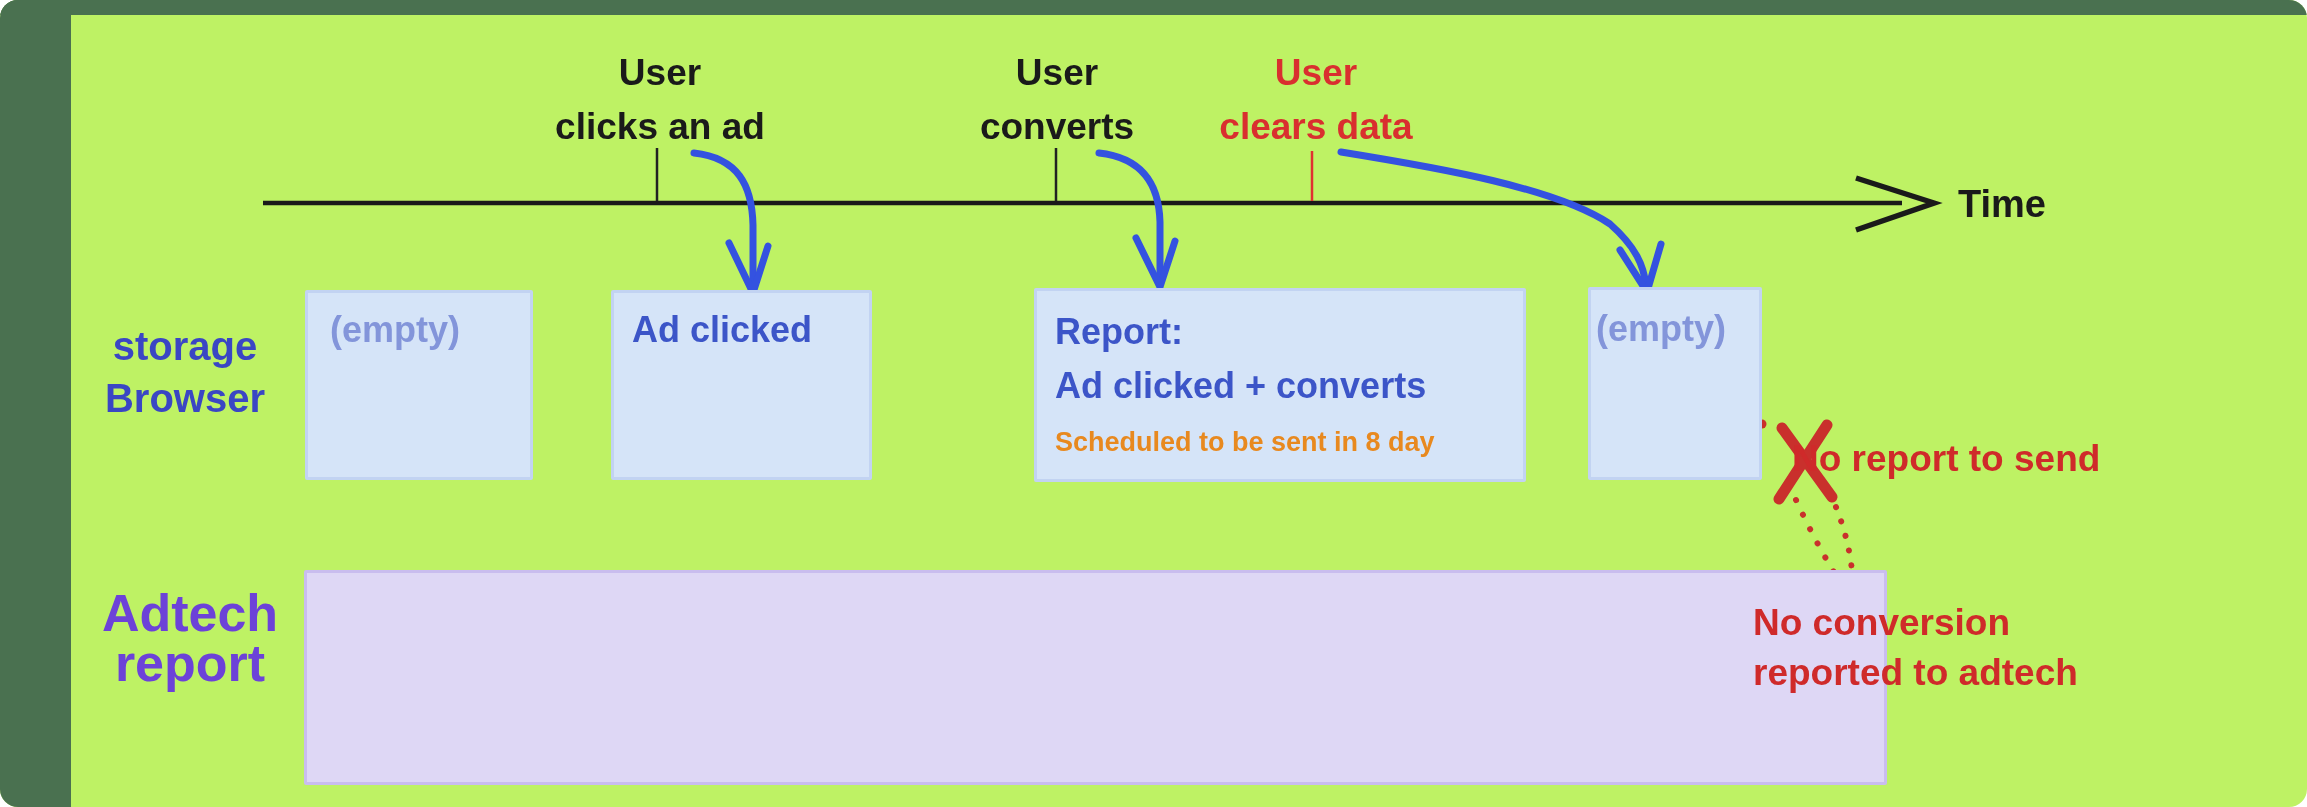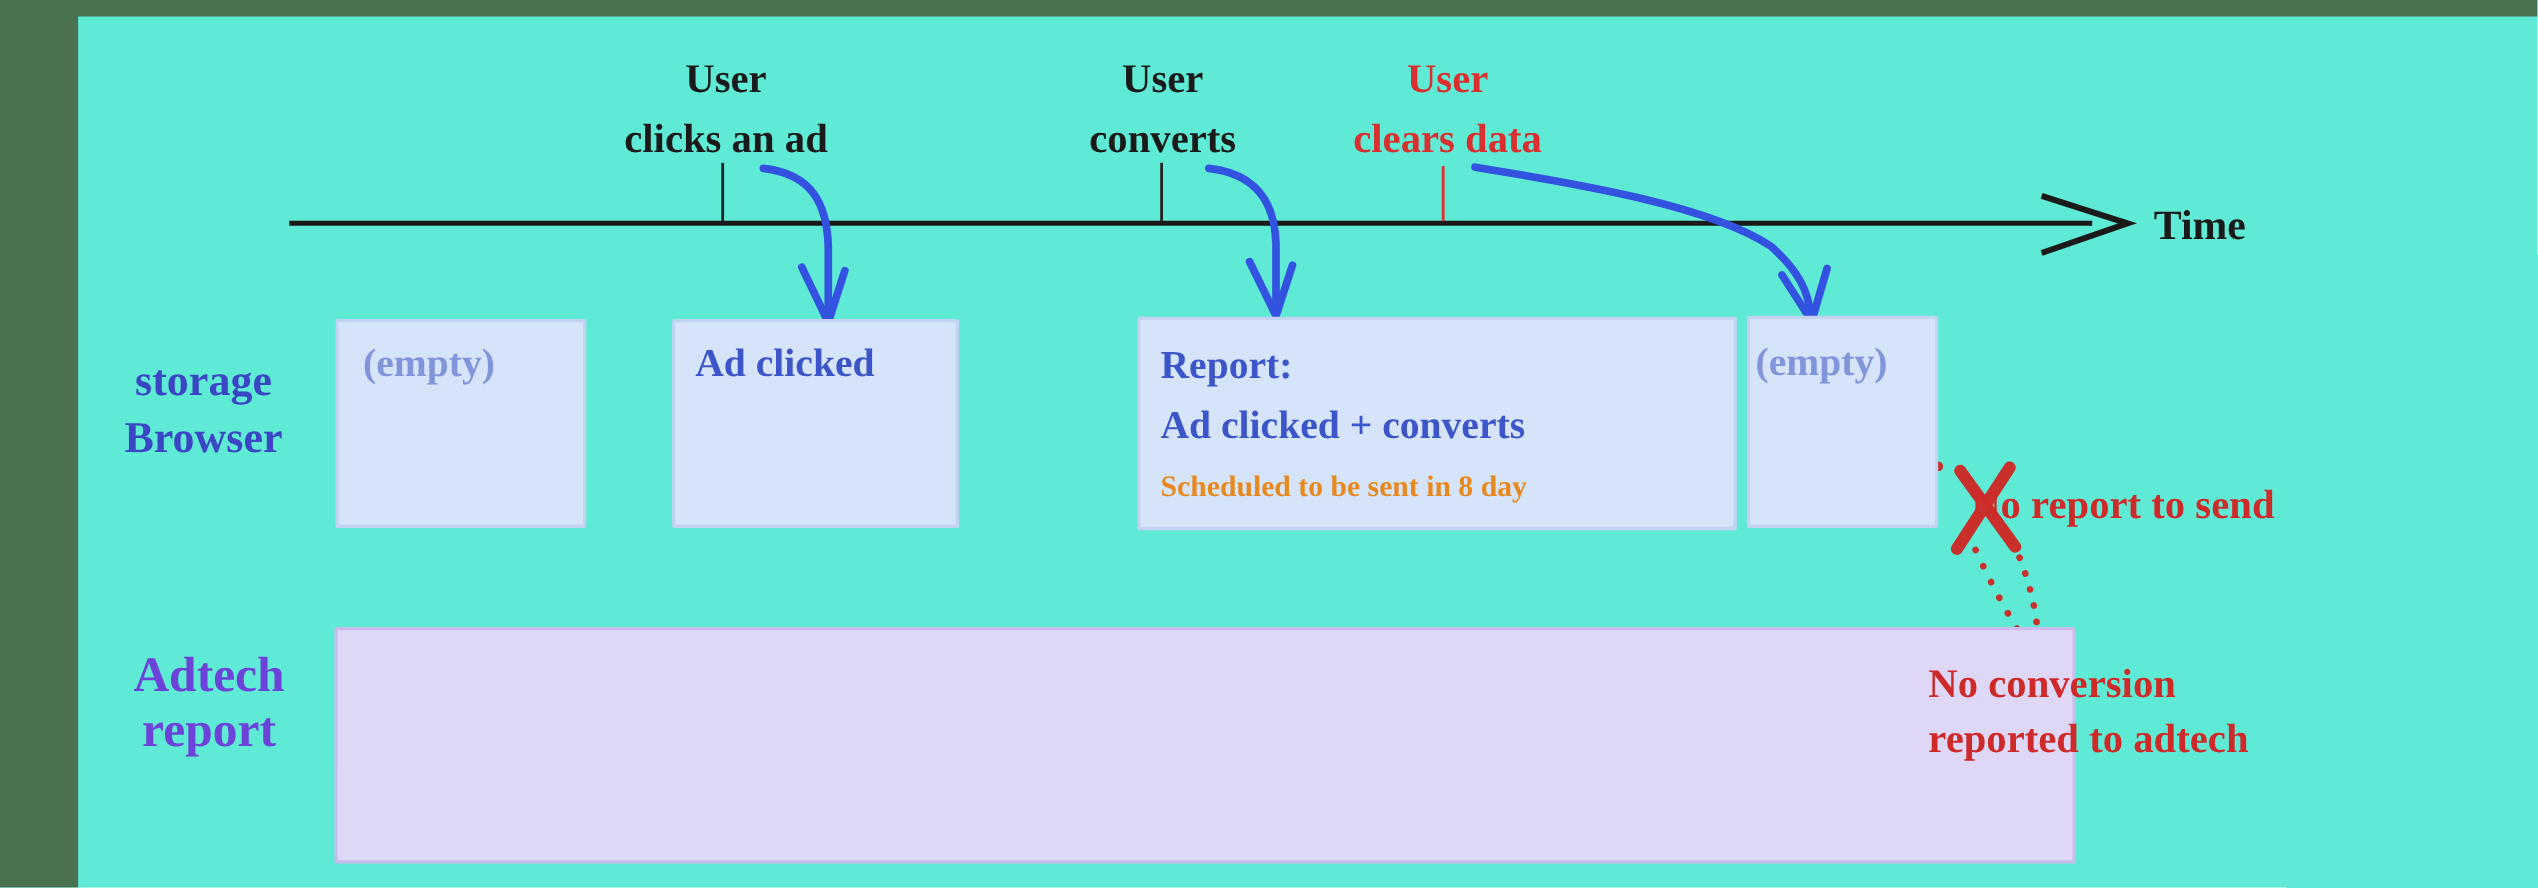--- a/index.html
+++ b/index.html
@@ -1,46 +1,47 @@
 <!DOCTYPE html>
 <html><head>
 <meta charset="utf-8">
 <style>
   html,body{margin:0;padding:0;background:#ffffff;}
   .stage{
     position:relative;
     width:2307px;height:807px;
-    background:#5eead4;
+    background:#bef264;
     overflow:hidden;
-    font-family:Liberation Serif, serif;
+    font-family:Liberation Sans, sans-serif;
     font-weight:bold;
+    border-radius:18px;
   }
   .strip-top{position:absolute;left:0;top:0;width:2307px;height:15px;background:#4a7150;}
   .strip-left{position:absolute;left:0;top:0;width:71px;height:807px;background:#4a7150;}
   .overlay{position:absolute;left:0;top:0;width:2307px;height:807px;}
 
   .event-label{position:absolute;top:46px;text-align:center;font-size:37px;line-height:54px;color:#1a1a1a;transform:translateX(-50%);white-space:nowrap;}
   .event-label.red{color:#d92f2f;}
   .ev1{left:660px;} .ev2{left:1057px;} .ev3{left:1316px;}
 
   .time-label{position:absolute;left:1958px;top:183px;font-size:38px;color:#1a1a1a;white-space:nowrap;}
 
   .row-label{position:absolute;text-align:center;line-height:50px;white-space:nowrap;}
   .browser-label{left:75px;top:320px;width:220px;font-size:40px;color:#3a46c4;line-height:52px;}
-  .adtech-label{left:75px;top:588px;width:230px;font-size:45px;color:#6c42d8;}
+  .adtech-label{left:75px;top:588px;width:230px;font-size:52px;color:#6c42d8;}
 
   .sbox{
     position:absolute;top:290px;height:190px;
     background:#d5e4f8;border:3px solid #c2d3f2;border-radius:2px;
     box-sizing:border-box;color:#3c55c8;font-size:36px;line-height:46px;
   }
   .sbox .inner{padding:14px 18px;}
   .box1{left:305px;width:228px;} .box1 .inner{padding-left:22px;}
   .box2{left:611px;width:261px;}
-  .box3{left:1034px;width:545px;top:288px;height:194px;}
+  .box3{left:1034px;width:492px;top:288px;height:194px;}
   .box3 .line{line-height:54px;}
   .box4{left:1588px;width:174px;top:287px;height:193px;} .box4 .inner{padding:16px 5px;}
   .empty-text{color:#8395da;}
   .note{color:#e8891f;font-size:27px;line-height:30px;margin-top:14px;white-space:nowrap;}
 
   .server-box{
     position:absolute;left:304px;top:570px;width:1583px;height:215px;
     background:#ded7f5;border:3px solid #c9bdee;border-radius:2px;box-sizing:border-box;
   }
 

